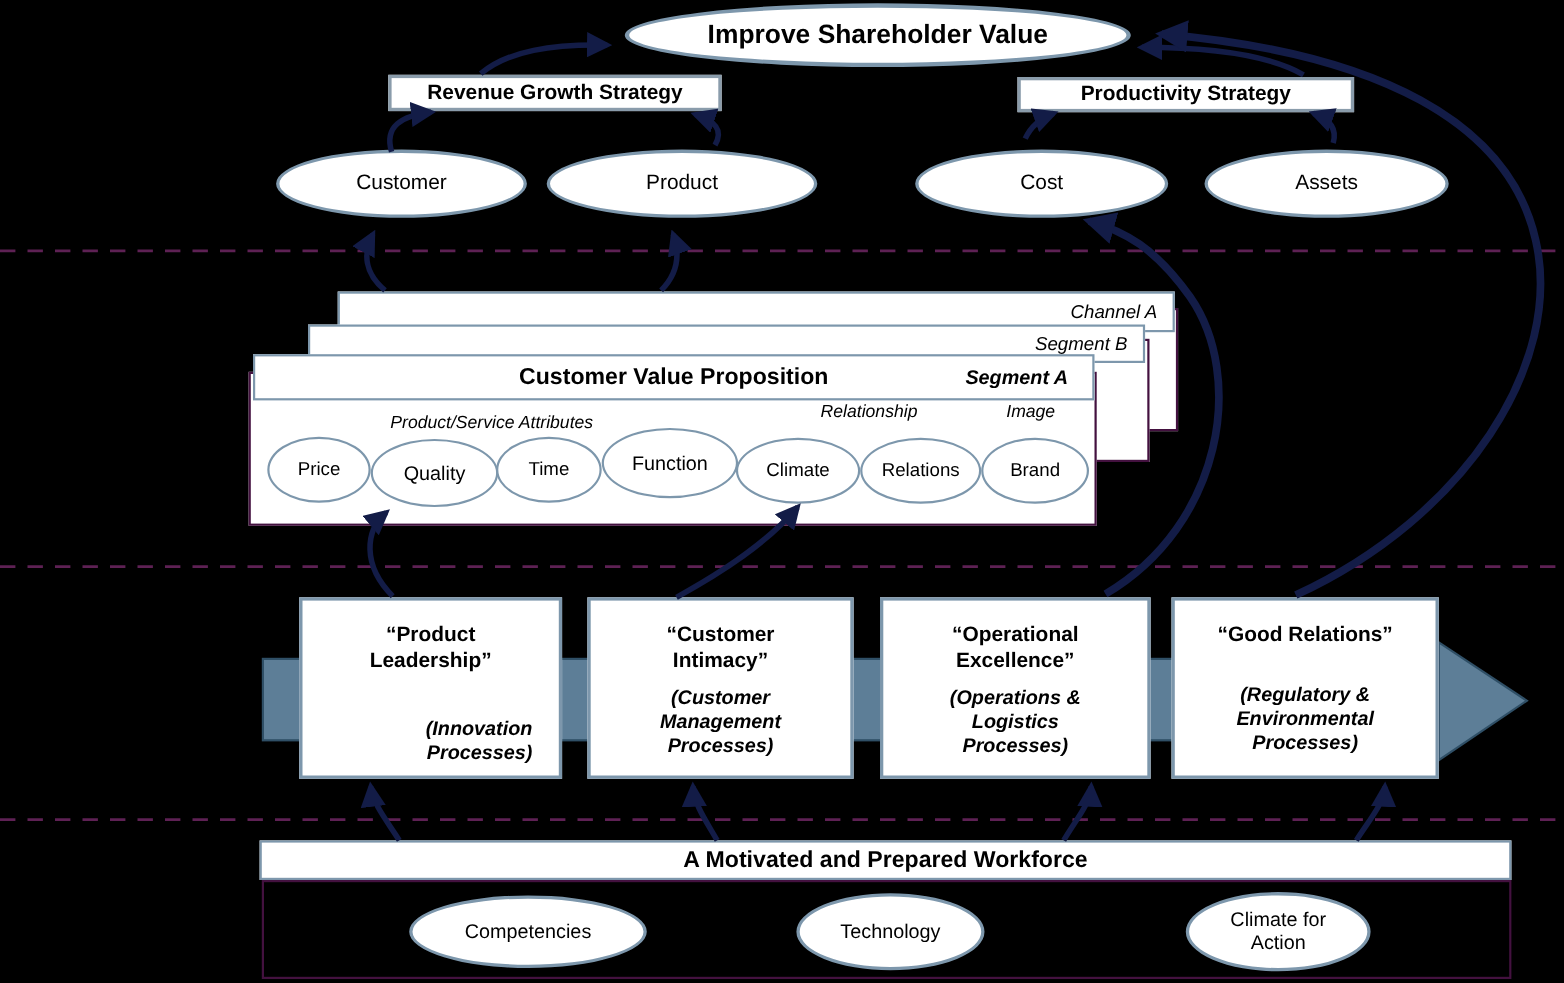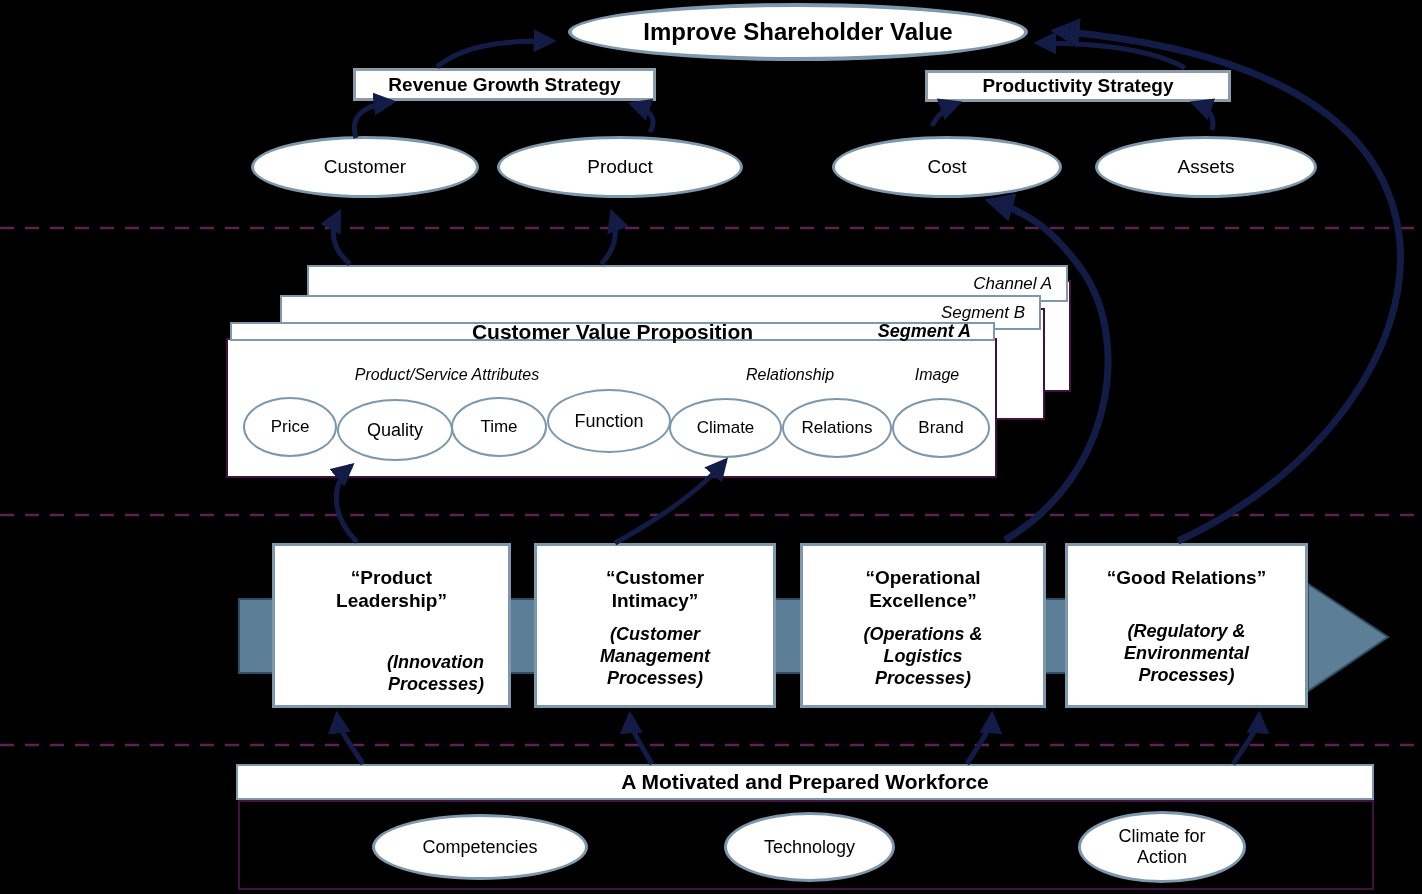--- a/index.html
+++ b/index.html
@@ -76,26 +76,26 @@
 
   <div class="abs pbody" style="left:311px;top:280px;width:760px;height:112px;"></div>
   <div class="abs bar tabbar" style="left:307px;top:265px;width:761px;height:37px;">
     <span>Channel A</span>
   </div>
   <div class="abs pbody" style="left:284px;top:308px;width:761px;height:112px;"></div>
   <div class="abs bar tabbar" style="left:280px;top:295px;width:761px;height:35px;">
     <span>Segment B</span>
   </div>
   <div class="abs pbody" style="left:226px;top:338px;width:771px;height:140px;"></div>
-  <div class="abs bar cvp-head" style="left:230px;top:322px;width:765px;height:19px;">
+  <div class="abs bar cvp-head" style="left:230px;top:322px;width:765px;height:42px;">
     <span class="cvp-title">Customer Value Proposition</span>
     <span class="cvp-seg">Segment A</span>
   </div>
 
-  <span class="abs grp-label" style="left:327px;top:366px;width:240px;">Product/Service Attributes</span>
+  <span class="abs grp-label" style="left:327px;top:376px;width:240px;">Product/Service Attributes</span>
   <span class="abs grp-label" style="left:730px;top:366px;width:120px;">Relationship</span>
   <span class="abs grp-label" style="left:906px;top:366px;width:62px;">Image</span>
 
   <div class="abs oval cvp-oval" style="left:243px;top:397px;width:94px;height:60px;">
     <span>Price</span>
   </div>
   <div class="abs oval cvp-oval" style="left:337px;top:399px;width:116px;height:62px;font-size:18px;">
     <span>Quality</span>
   </div>
   <div class="abs oval cvp-oval" style="left:451px;top:397px;width:96px;height:60px;">

